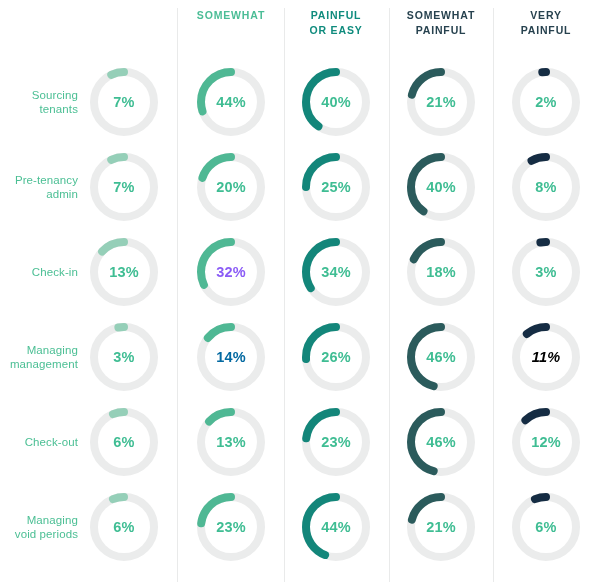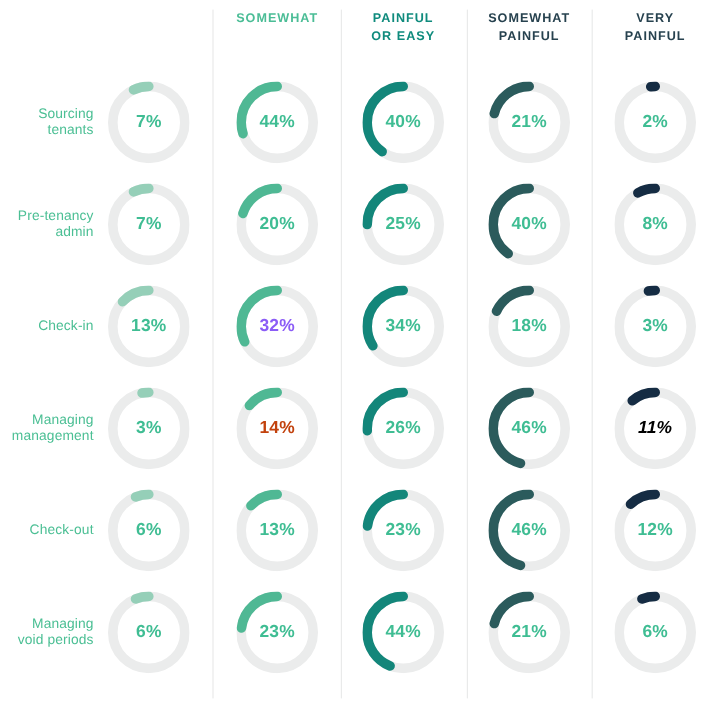--- a/index.html
+++ b/index.html
@@ -245,21 +245,21 @@
           <circle cx="34" cy="34" r="30" fill="none" stroke="#ebecec" stroke-width="8"></circle>
           <circle cx="34" cy="34" r="30" fill="none" stroke="#95cfb8" stroke-width="8" stroke-linecap="round" stroke-dasharray="5.655 188.496" transform="translate(34,34) scale(1,-1) rotate(-270) translate(-34,-34)"></circle>
         </svg>
         <div class="donut-value" style="color: rgb(63, 189, 147);">3%</div>
       </div>
       <div class="donut-cell" style="left: 197px; top: 323px;">
         <svg viewBox="0 0 68 68">
           <circle cx="34" cy="34" r="30" fill="none" stroke="#ebecec" stroke-width="8"></circle>
           <circle cx="34" cy="34" r="30" fill="none" stroke="#4fb894" stroke-width="8" stroke-linecap="round" stroke-dasharray="26.389 188.496" transform="translate(34,34) scale(1,-1) rotate(-270) translate(-34,-34)"></circle>
         </svg>
-        <div class="donut-value" style="color: #c2410c;">14%</div>
+        <div class="donut-value" style="color: #0369a1;">14%</div>
       </div>
       <div class="donut-cell" style="left: 302px; top: 323px;">
         <svg viewBox="0 0 68 68">
           <circle cx="34" cy="34" r="30" fill="none" stroke="#ebecec" stroke-width="8"></circle>
           <circle cx="34" cy="34" r="30" fill="none" stroke="#13867a" stroke-width="8" stroke-linecap="round" stroke-dasharray="49.009 188.496" transform="translate(34,34) scale(1,-1) rotate(-270) translate(-34,-34)"></circle>
         </svg>
         <div class="donut-value" style="color: rgb(63, 189, 147);">26%</div>
       </div>
       <div class="donut-cell" style="left: 407px; top: 323px;">
         <svg viewBox="0 0 68 68">

